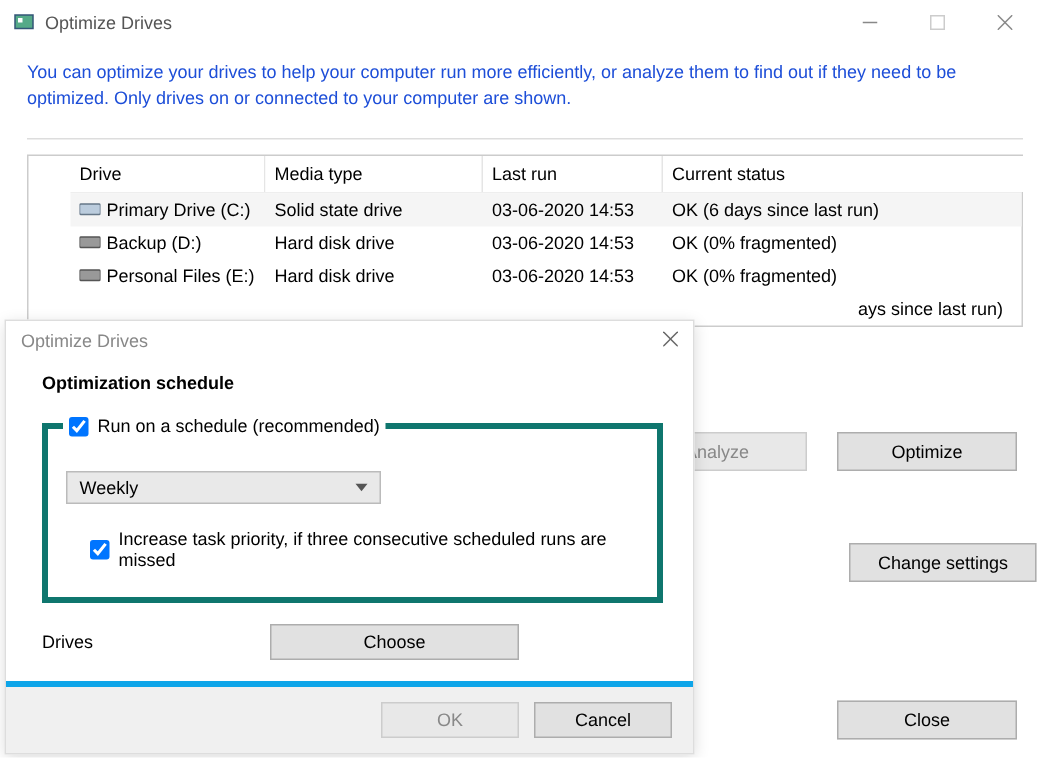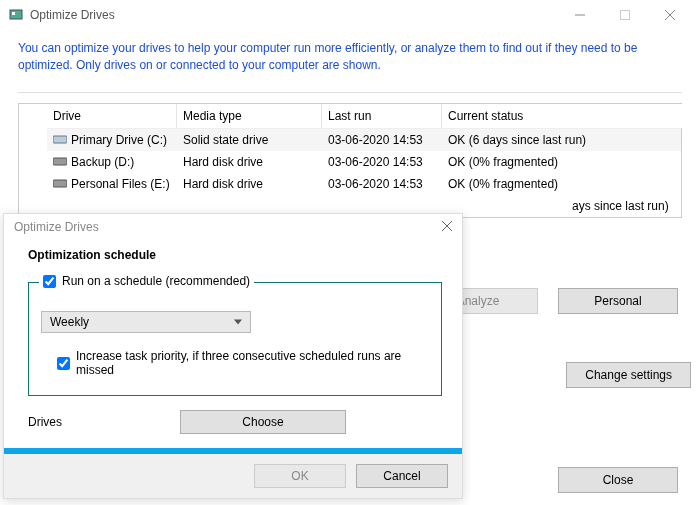--- a/index.html
+++ b/index.html
@@ -103,21 +103,21 @@
     .m-titlebar {
       display: flex;
       align-items: center;
       padding: 6px 10px;
       color: #888;
     }
     .m-close { margin-left: auto; color: #666; cursor: pointer; }
     .m-content { padding: 8px 20px 14px 24px; }
     .m-heading { font-weight: bold; font-size: 12px; margin-bottom: 20px; }
     .schedule-group {
-      border: 1px solid #0f766e;
+      border: 4px solid #0f766e;
       padding: 12px 12px 18px 12px;
       position: relative;
       margin-top: 4px;
     }
     .check-row {
       display: flex; align-items: center; gap: 6px; font-size: 12px;
     }
     .check-legend {
       position: absolute;
       top: -9px;
@@ -143,21 +143,21 @@
       right: 8px; top: 50%;
       transform: translateY(-50%);
       width: 0; height: 0;
       border-left: 4px solid transparent;
       border-right: 4px solid transparent;
       border-top: 5px solid #555;
     }
     .inner-check { margin: 16px 0 0 16px; }
     .m-footer {
       background: #f0f0f0;
-      border-top: 6px solid #0ea5e9;
+      border-top: 4px solid #0ea5e9;
       padding: 10px 14px;
       display: flex;
       justify-content: flex-end;
       gap: 10px;
     }
     input[type="checkbox"] {
       width: 13px; height: 13px;
     }
     .choose-btn { width: 166px; padding: 4px 0; }
   </style>
@@ -239,21 +239,21 @@
       <div></div>
         <div></div>
         <div></div>
       <div style="padding-left:130px">ays since last run)</div>
     </div>
   </div>
 </div>
 
 <div class="mid-buttons">
   <button class="btn btn-wide" disabled="">Analyze</button>
-  <button class="btn btn-wide">Personal</button>
+  <button class="btn btn-wide">Optimize</button>
 </div>
 
 <div class="change-settings">
   <button class="btn btn-wide">Change settings</button>
 </div>
 
 <div class="close-btn">
   <button class="btn btn-wide">Close</button>
 </div>
 

